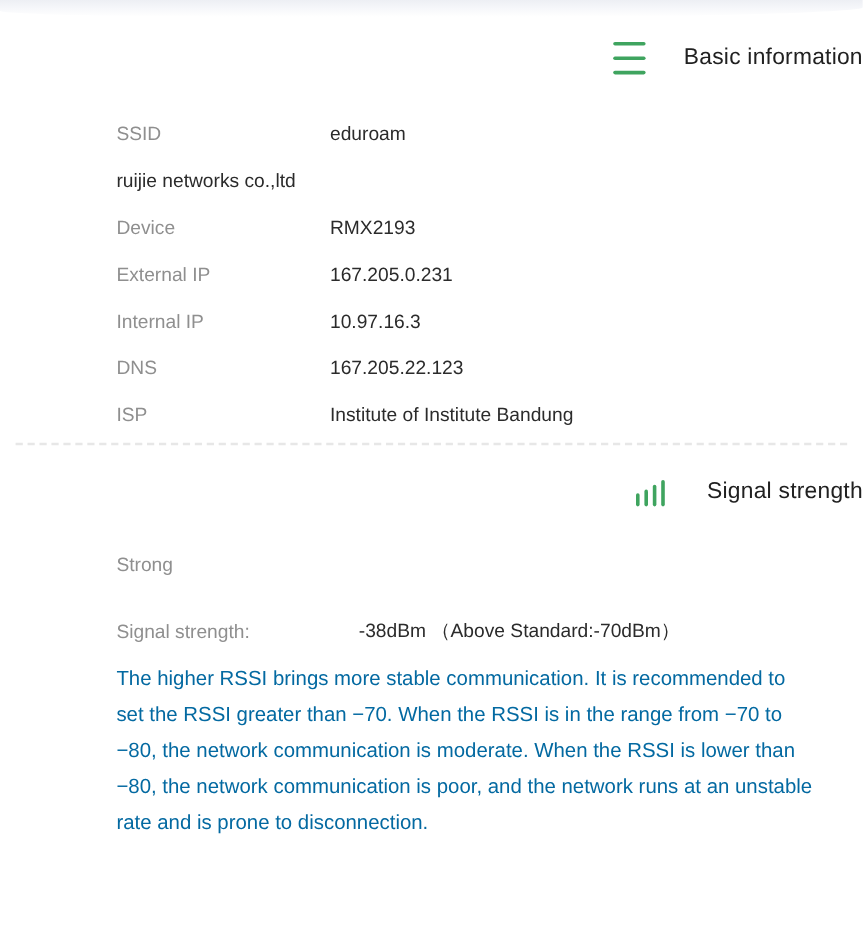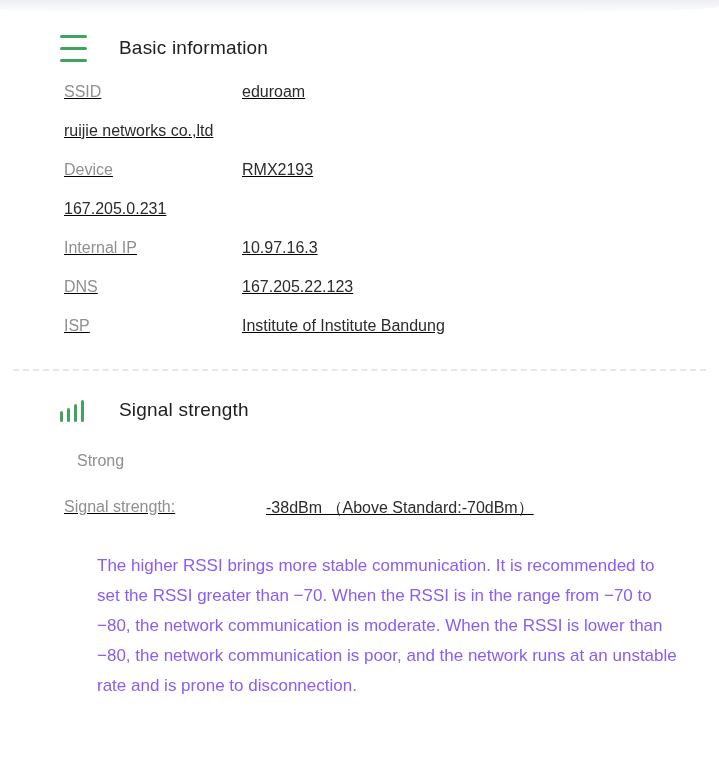--- a/index.html
+++ b/index.html
@@ -13,20 +13,21 @@
   }
   .top-band {
     height: 14px;
     background: linear-gradient(to bottom, #edeff4 0%, #f7f8fb 55%, #ffffff 100%);
     border-radius: 0 0 40% 30% / 0 0 8px 5px;
   }
   .section-header {
     display: flex;
     align-items: center;
     padding-left: 60px;
+    justify-content: flex-end;
   }
   .basic-header { margin-top: 18px; height: 32px; }
   .signal-header { margin-top: 24px; height: 30px; }
   .section-title {
     font-size: 19px;
     color: #212121;
     letter-spacing: 0.2px;
   }
   
   .menu-lines {
@@ -58,51 +59,50 @@
   }
   .signal-bars i:nth-child(1) { height: 11px; }
   .signal-bars i:nth-child(2) { height: 14px; }
   .signal-bars i:nth-child(3) { height: 18px; }
   .signal-bars i:nth-child(4) { height: 22px; }
 
   .info-list { margin-top: 19px; }
   .info-row {
     height: 39px;
     display: flex;
-    align-items: flex-start;
-    padding-left: 64px;
+    align-items: flex-end;
+    padding-left: 97px;
     font-size: 16px;
-    text-decoration: underline;
   }
   .info-label { width: 178px; color: #8f8f8f; flex: none; }
   .info-value { color: #2b2b2b; }
 
   .divider {
     border-top: 2px dashed #e7e7e7;
     margin: 13px 13px 0 13px;
     height: 0;
   }
 
   .status-line {
     margin-top: 27px;
     height: 39px;
     display: flex;
-    align-items: flex-start;
-    padding-left: 77px;
+    align-items: center;
+    padding-left: 97px;
     font-size: 16px;
     color: #8f8f8f;
   }
   .signal-row { margin-top: 7px; gap: 24px; }
 
   .description {
     margin: 14px 40px 0 97px;
     width: 582px;
     font-size: 17px;
     line-height: 30px;
-    color: #8b5cf6;
+    color: #0369a1;
   }
 </style>
 </head>
 <body>
 
 <div class="top-band"></div>
 
 <div class="section-header basic-header">
   <span class="menu-lines">
     <i class="accent-bg" style="background: rgb(63, 164, 95);"></i>
@@ -118,20 +118,21 @@
     <span class="info-value">eduroam</span>
   </div>
   <div class="info-row">
     <span class="info-value">ruijie networks co.,ltd</span>
   </div>
   <div class="info-row">
     <span class="info-label">Device</span>
     <span class="info-value">RMX2193</span>
   </div>
   <div class="info-row">
+    <span class="info-label">External IP</span>
     <span class="info-value">167.205.0.231</span>
   </div>
   <div class="info-row">
     <span class="info-label">Internal IP</span>
     <span class="info-value">10.97.16.3</span>
   </div>
   <div class="info-row">
     <span class="info-label">DNS</span>
     <span class="info-value">167.205.22.123</span>
   </div>

